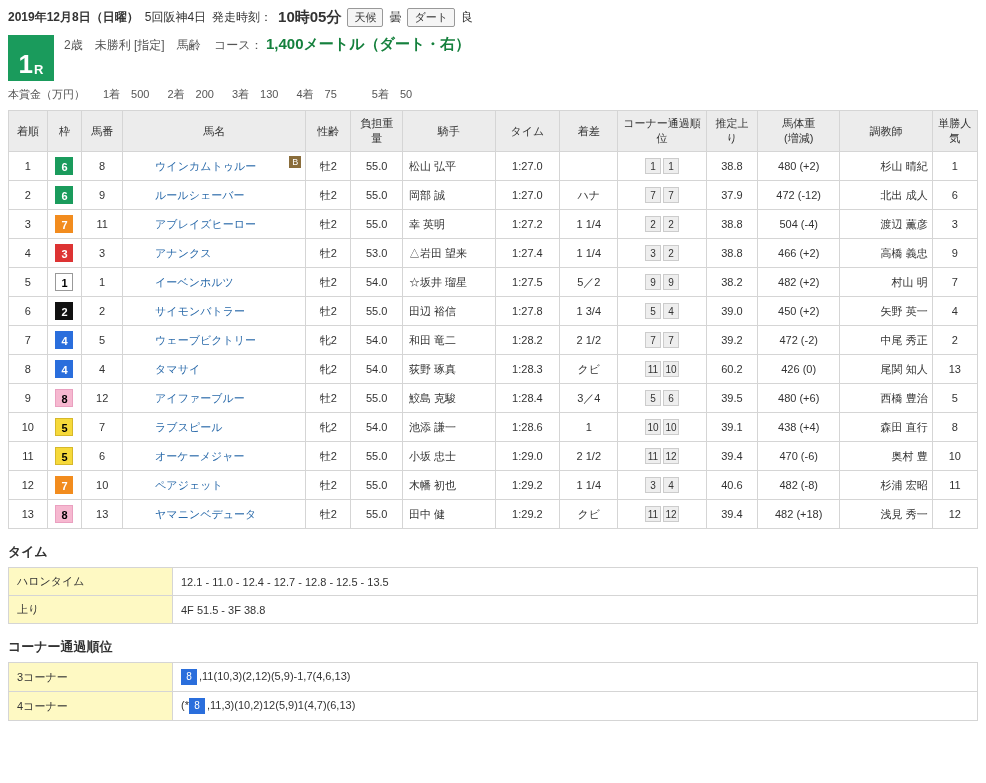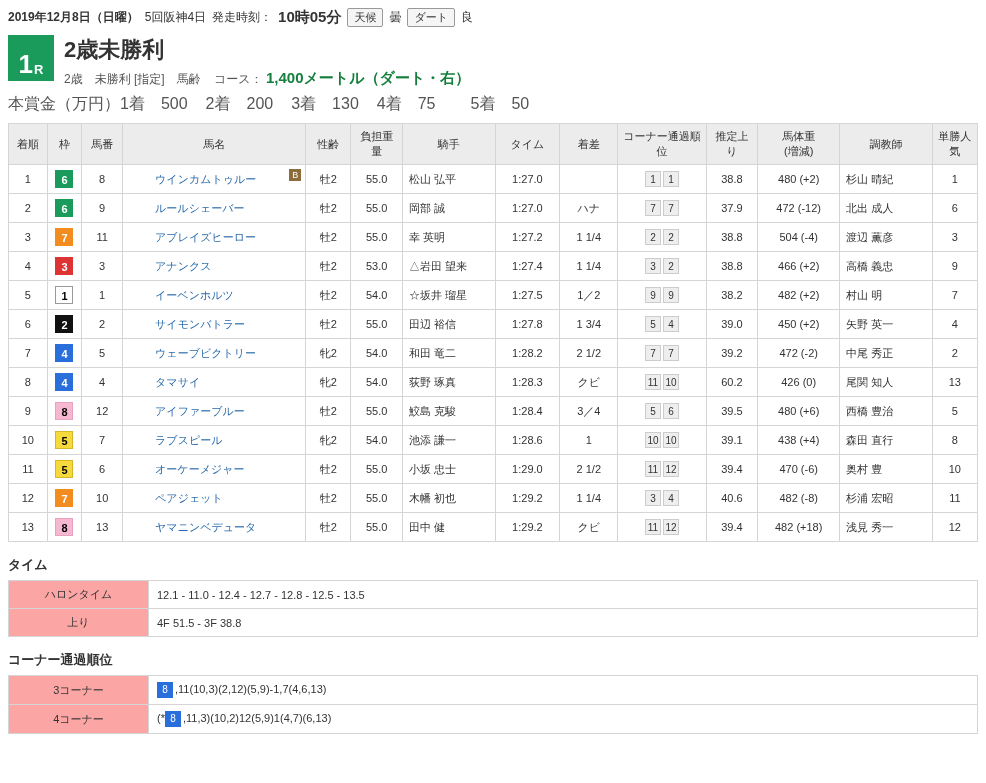--- a/index.html
+++ b/index.html
@@ -44,24 +44,25 @@
     justify-content: center;
     font-weight: bold;
     padding-bottom: 4px;
   }
   .race-num .big { font-size: 26px; line-height: 1; }
   .race-num .small { font-size: 13px; margin-left: 1px; }
   .race-title { font-size: 22px; font-weight: bold; margin-bottom: 4px; }
   .race-sub { font-size: 12px; color: #555; }
   .race-sub .course { font-size: 15px; font-weight: bold; color: #15803d; }
   .prize-line {
-    font-size: 16px;
+    font-size: 11px;
     color: #555;
     margin-bottom: 8px;
     display: flex;
+    gap: 18px;
     align-items: center;
   }
   .prize-line .lbl { color: #555; }
   table.results {
     width: 100%;
     border-collapse: collapse;
     table-layout: fixed;
   }
   table.results th, table.results td {
     border: 1px solid #d5d5d5;
@@ -70,21 +71,21 @@
     text-align: center;
     vertical-align: middle;
   }
   table.results th {
     background: #ececec;
     font-weight: normal;
     color: #333;
   }
   table.results td.name-cell { text-align: left; padding-left: 8px; position: relative; }
   table.results td.jockey-cell { text-align: left; padding-left: 6px; }
-  table.results td.trainer-cell { text-align: left; padding-left: 6px; }
+  table.results td.trainer-cell { text-align: right; padding-left: 6px; }
   .name-link { color: #2a6aaa; margin-left: 24px; }
   .badge-b {
     position: absolute;
     right: 4px;
     top: 4px;
     width: 12px;
     height: 12px;
     background: #8a6d3b;
     color: #fff;
     font-size: 9px;
@@ -128,24 +129,23 @@
     width: 100%;
     border-collapse: collapse;
   }
   table.subtable th, table.subtable td {
     border: 1px solid #d5d5d5;
     padding: 6px 8px;
     font-size: 11px;
     text-align: left;
   }
   table.subtable th {
-    background: #fca5a5;
-    width: 140px;
+    background: #fef9c3;
+    width: 164px;
     font-weight: normal;
-    text-align: center;
   }
   .umaban-chip {
     display: inline-block;
     width: 16px;
     height: 16px;
     line-height: 16px;
     text-align: center;
     color: #fff;
     background: #2a6edc;
     font-size: 10px;
@@ -166,21 +166,20 @@
   <span class="pill-label">ダート</span>
   <span>良</span>
 </div>
 
 <div class="race-block">
   <div class="race-num">
     <span class="big">1</span>
     <span class="small">R</span>
   </div>
   <div>
-    <div class="race-title">2歳未勝利</div>
     <div class="race-sub">
       <span>2歳　未勝利 [指定]　馬齢</span>
       &nbsp;&nbsp;
       <span>コース：</span>
       <span class="course">1,400メートル（ダート・右）</span>
     </div>
   </div>
 </div>
 
 <div class="prize-line">
@@ -290,21 +289,21 @@
       </tr>
       <tr>
         <td>5</td>
         <td><span class="waku w1">1</span></td>
         <td>1</td>
         <td class="name-cell"><span class="name-link">イーベンホルツ</span></td>
         <td>牡2</td>
         <td>54.0</td>
         <td class="jockey-cell">☆坂井 瑠星</td>
         <td>1:27.5</td>
-        <td>1／2</td>
+        <td>5／2</td>
         <td><span class="corner-mini">9</span><span class="corner-mini">9</span></td>
         <td>38.2</td>
         <td>482 (+2)</td>
         <td class="trainer-cell">村山 明</td>
         <td>7</td>
       </tr>
       <tr>
         <td>6</td>
         <td><span class="waku w2">2</span></td>
         <td>2</td>

